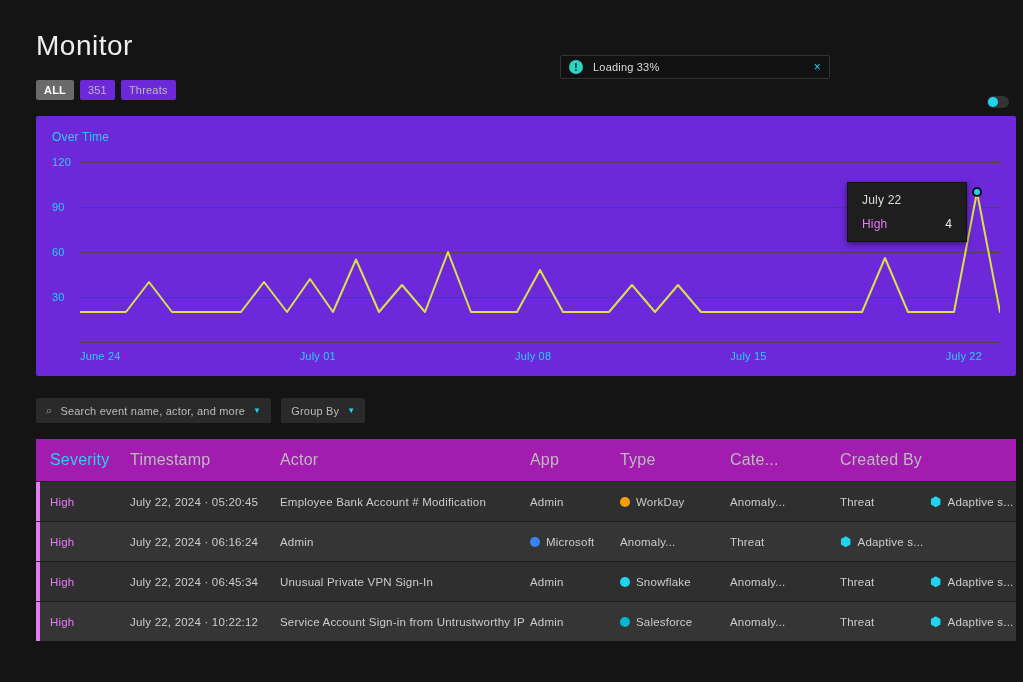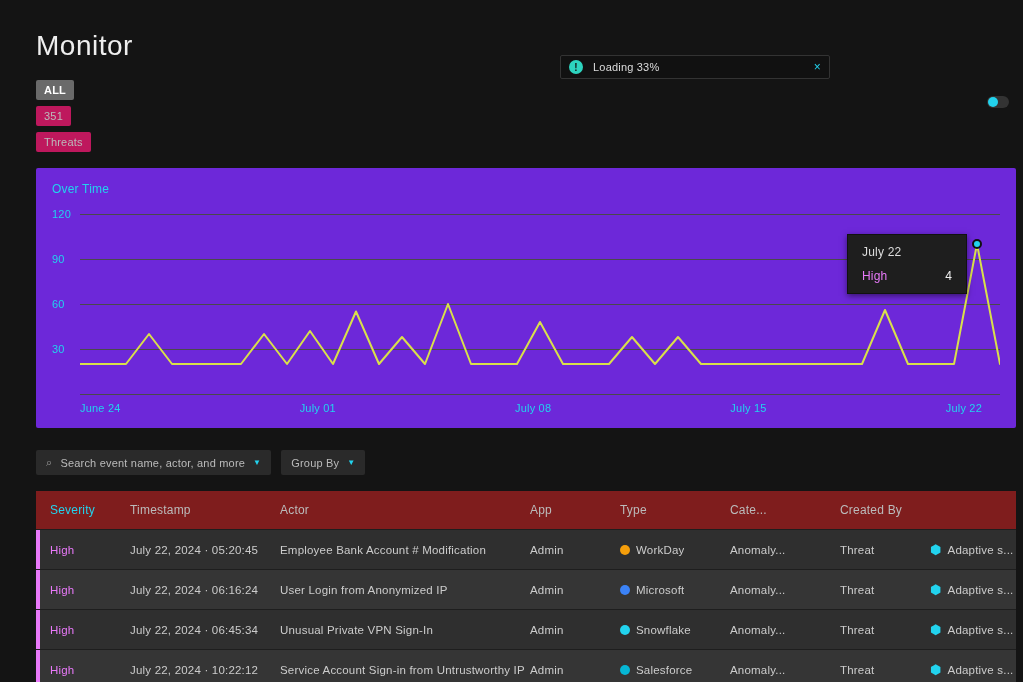--- a/index.html
+++ b/index.html
@@ -46,26 +46,25 @@
   }
   .toast .close {
     margin-left: auto;
     color: #22d3ee;
     font-size: 12px;
     cursor: pointer;
   }
   .tabrow {
     display: flex;
     gap: 6px;
-    align-items: flex-start;
+    align-items: center;
     margin-bottom: 16px;
-    flex-direction: column;
   }
   .tab {
-    background: #be185d;
+    background: #6d28d9;
     color: #bbb;
     padding: 4px 8px;
     font-size: 11px;
     border-radius: 2px;
   }
   .tab.active {
     background: #6a6a6a;
     color: #fff;
     font-weight: 600;
   }
@@ -166,25 +165,25 @@
     display: inline-flex;
     align-items: center;
     font-size: 11px;
     gap: 8px;
   }
   .pill .caret { color: #22d3ee; font-size: 8px; }
   .pill .mag { font-size: 11px; color: #999; }
 
   .tablehead {
     width: 980px;
-    background: #7f1d1d;
+    background: #a21caf;
     display: grid;
     grid-template-columns: 80px 150px 250px 90px 110px 110px 90px 100px;
     padding: 12px 14px;
-    font-size: 12px;
+    font-size: 16px;
     color: #bbb;
   }
   .tablehead .th.sev { color: #22d3ee; }
   .tbody { width: 980px; }
   .row {
     display: grid;
     grid-template-columns: 80px 150px 250px 90px 110px 110px 90px 100px;
     padding: 12px 14px;
     background: #2f2f2f;
     border-top: 1px solid #1e1e1e;
@@ -303,21 +302,20 @@
         <div class="trunc">Anomaly...</div>
         <div>Threat</div>
         <div class="createdcell trunc">
           <span class="shield">⬢</span>
           <span>Adaptive s...</span>
         </div>
       </div>
       <div class="row alt">
         <div class="sevcell">High</div>
         <div class="trunc">July 22, 2024 · 06:16:24</div>
-        <div class="trunc">User Login from Anonymized IP</div>
         <div>Admin</div>
         <div class="appcell">
           <span class="appdot" style="background:#3b82f6"></span>
           <span class="trunc">Microsoft</span>
         </div>
         <div class="trunc">Anomaly...</div>
         <div>Threat</div>
         <div class="createdcell trunc">
           <span class="shield">⬢</span>
           <span>Adaptive s...</span>

